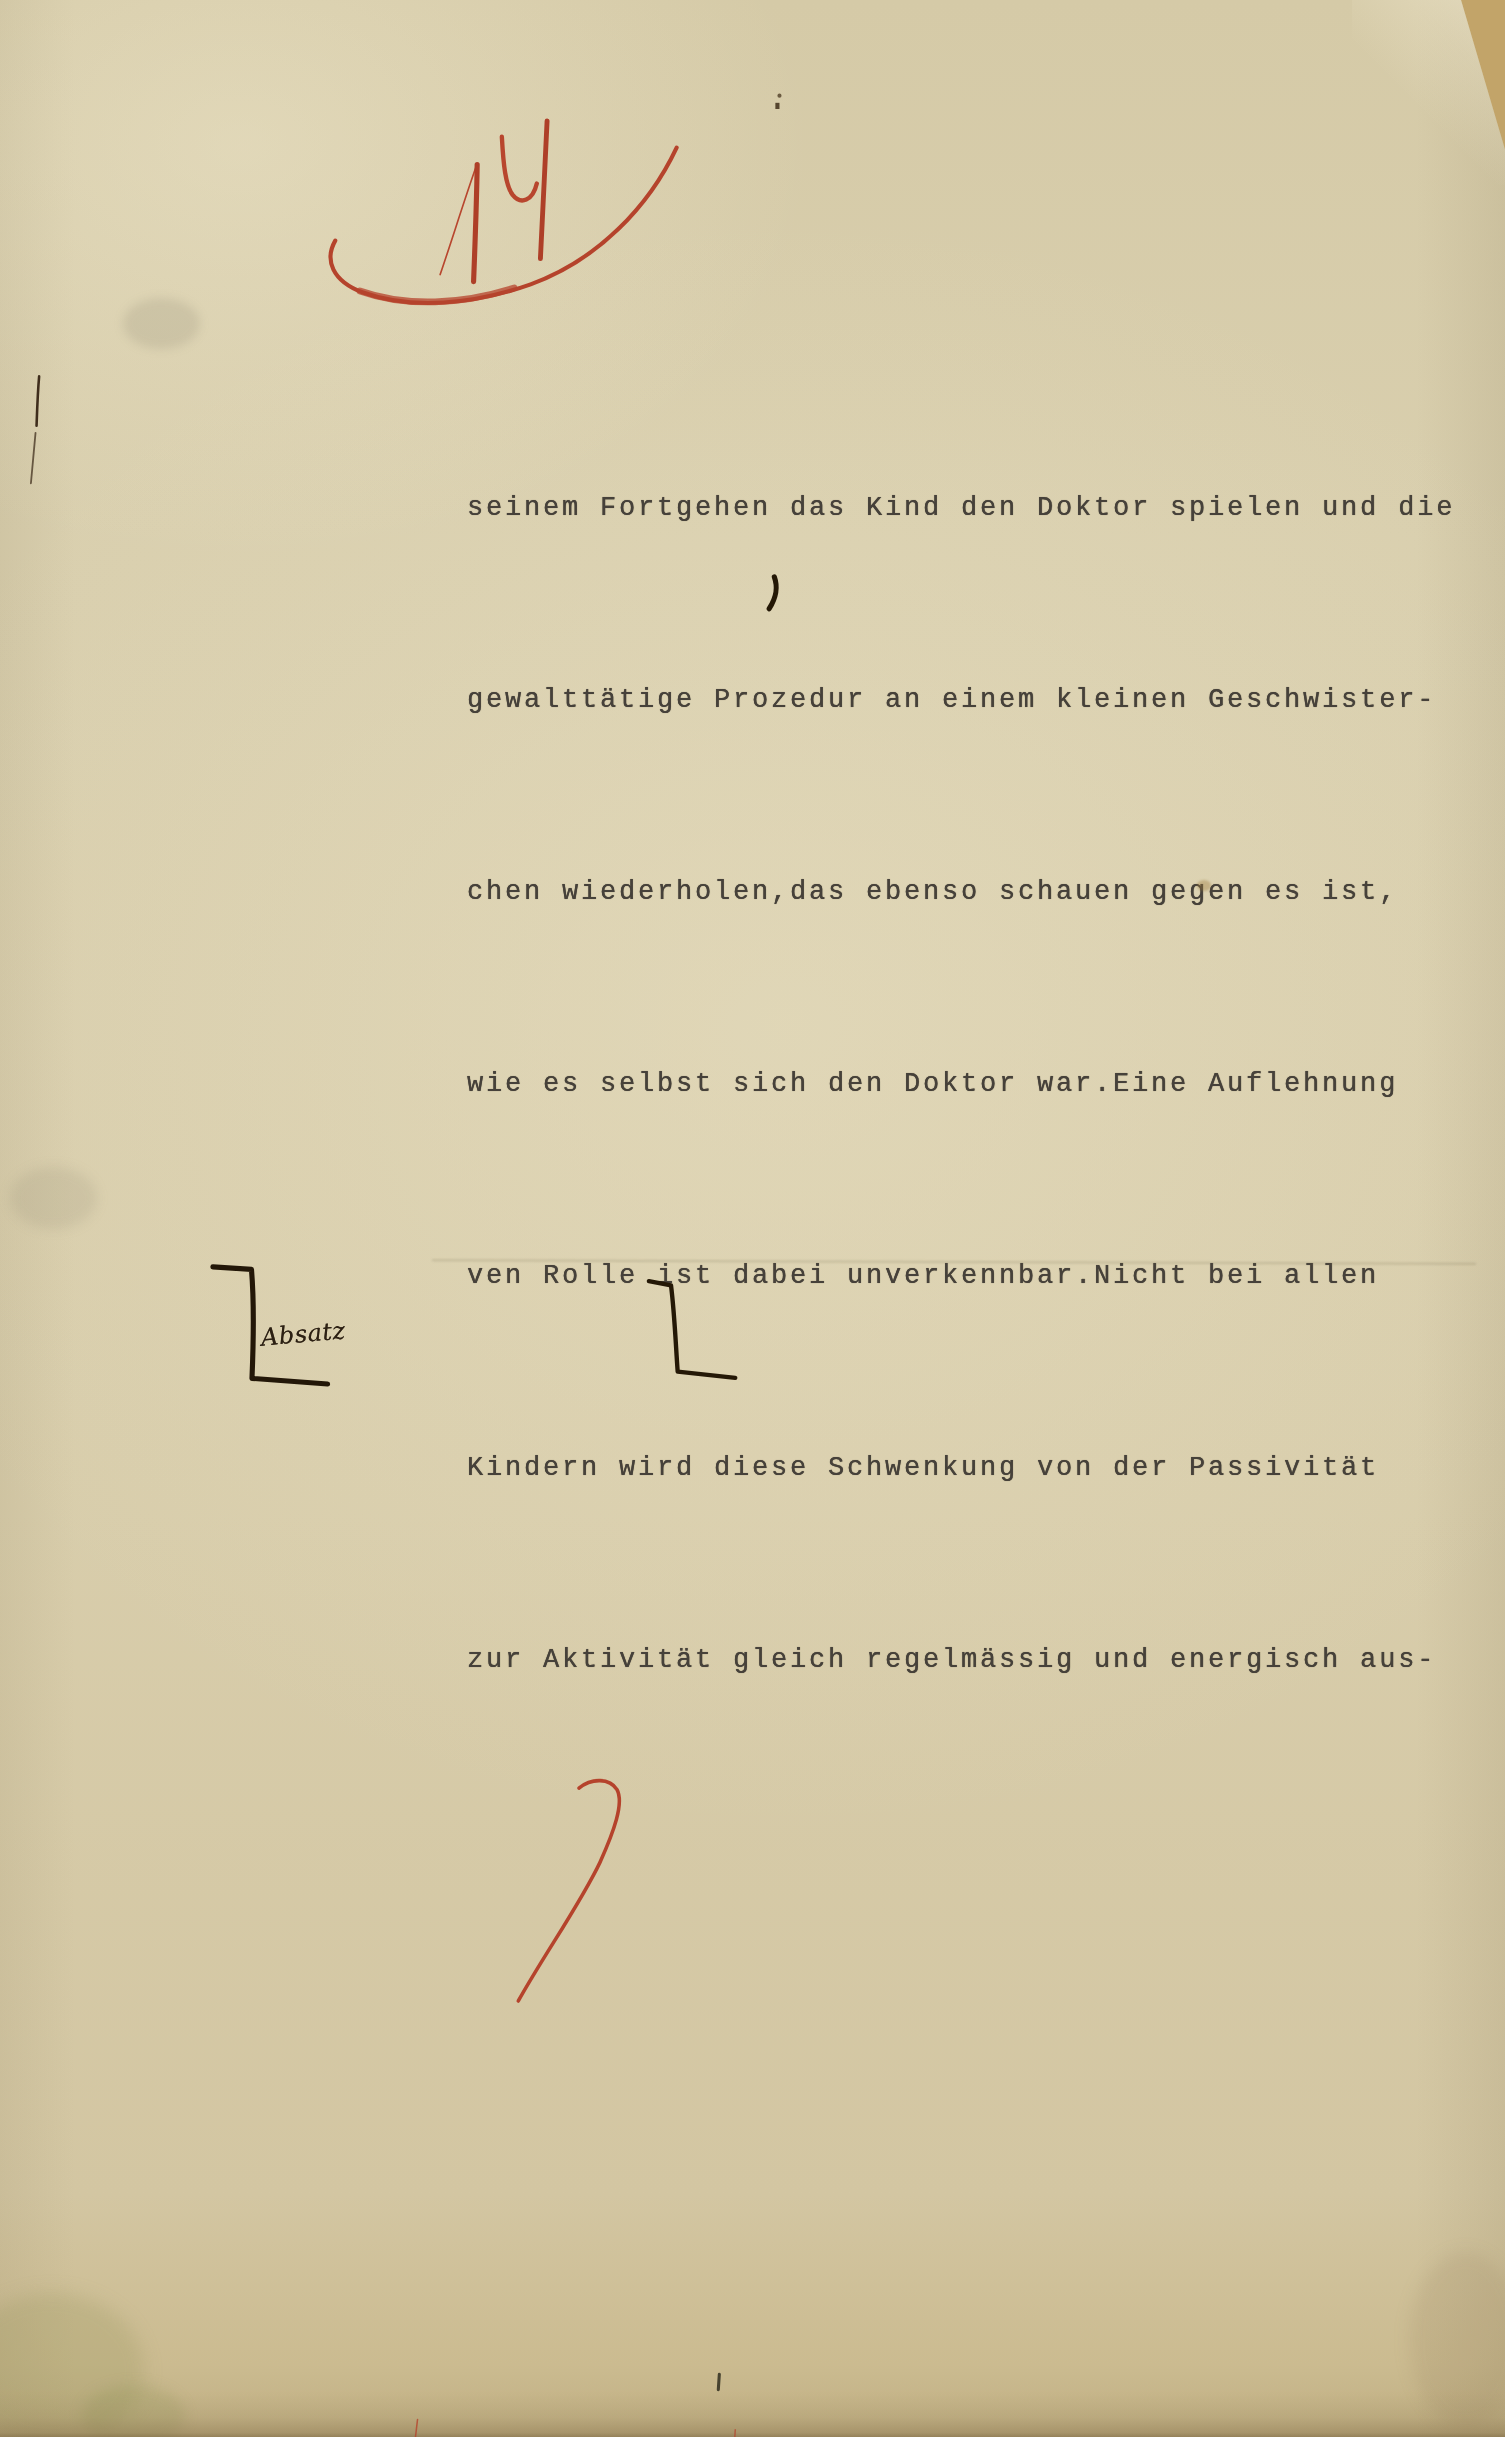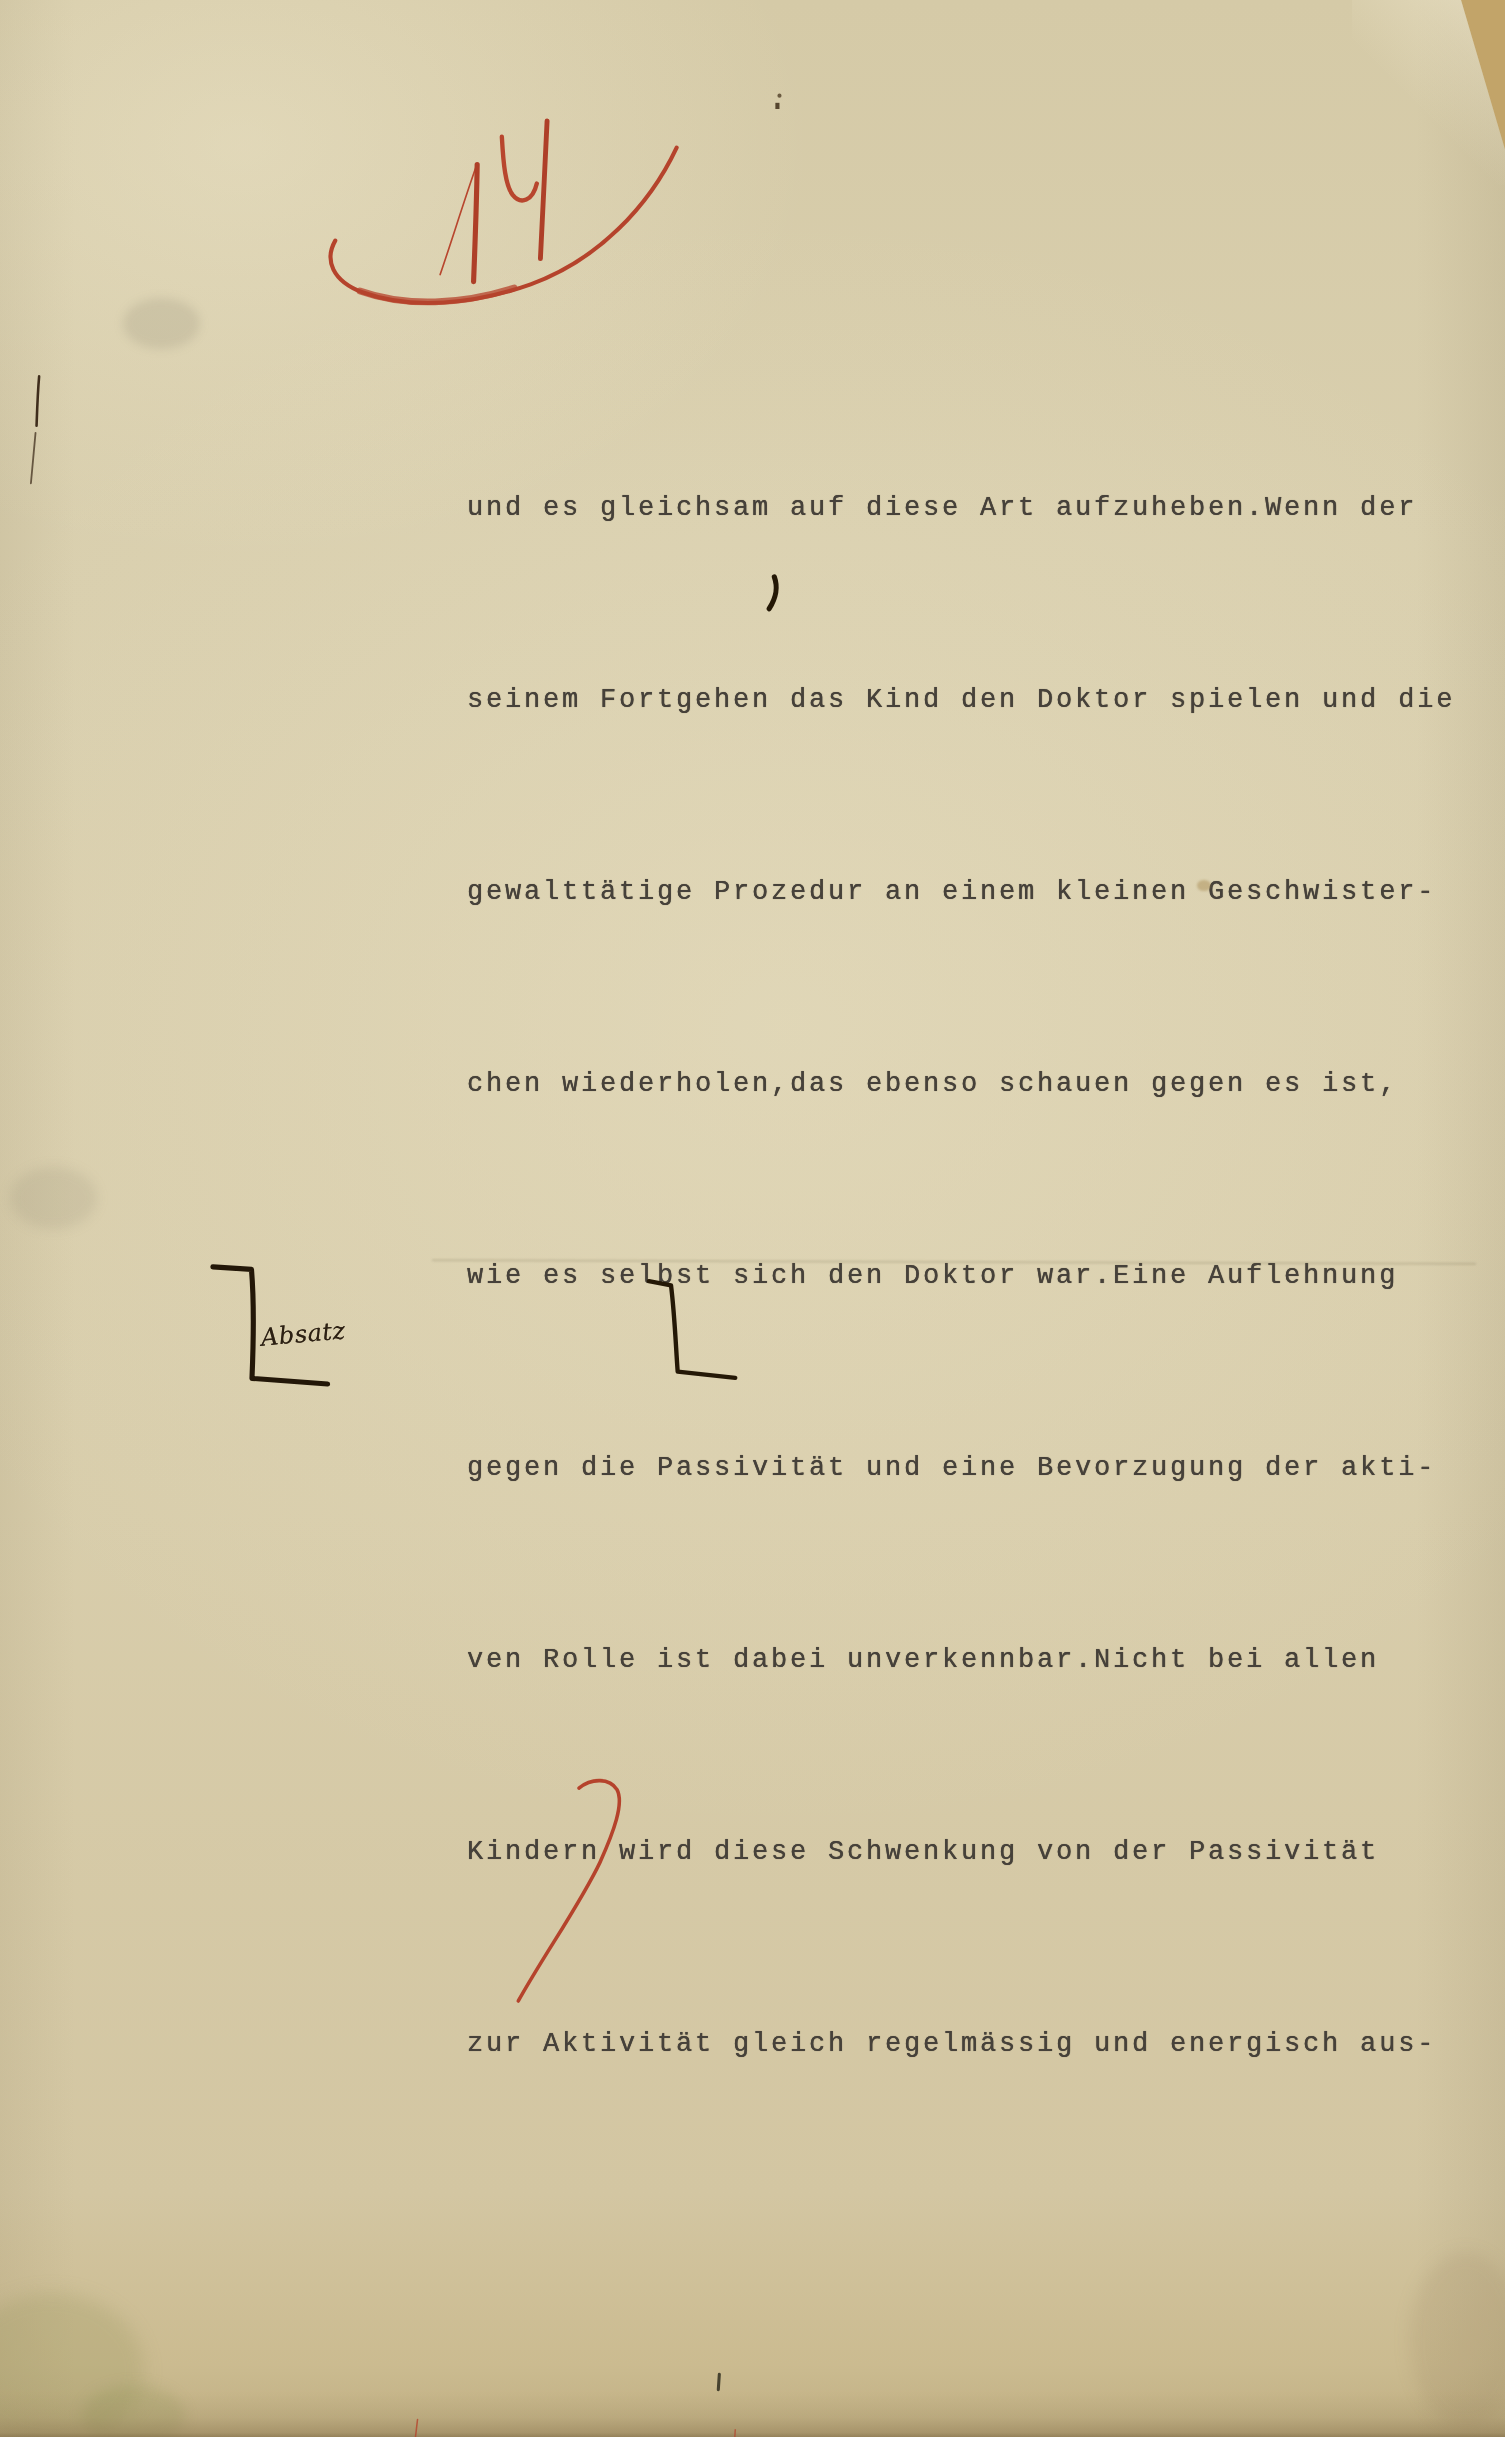--- a/index.html
+++ b/index.html
@@ -62,26 +62,24 @@
     background:linear-gradient(180deg, rgba(150,130,90,0) 0%, rgba(150,130,90,0.18) 55%, rgba(138,117,78,0.45) 88%, rgba(120,99,62,0.65) 100%);
     pointer-events:none;
   }
 </style>
 </head>
 <body>
 
 <div class="paper">
 
   <div class="typescript">
-    <div class="line">und es gleichsam auf diese Art aufzuheben.Wenn der</div>
     <div class="line">seinem Fortgehen das Kind den Doktor spielen und die</div>
     <div class="line">gewalttätige Prozedur an einem kleinen Geschwister-</div>
     <div class="line">chen wiederholen,das ebenso schauen gegen es ist,</div>
     <div class="line">wie es selbst sich den Doktor war.Eine Auflehnung</div>
-    <div class="line">gegen die Passivität und eine Bevorzugung der akti-</div>
     <div class="line">ven Rolle ist dabei unverkennbar.Nicht bei allen</div>
     <div class="line">Kindern wird diese Schwenkung von der Passivität</div>
     <div class="line">zur Aktivität gleich regelmässig und energisch aus-</div>
     
     
     
     
     
     
     

